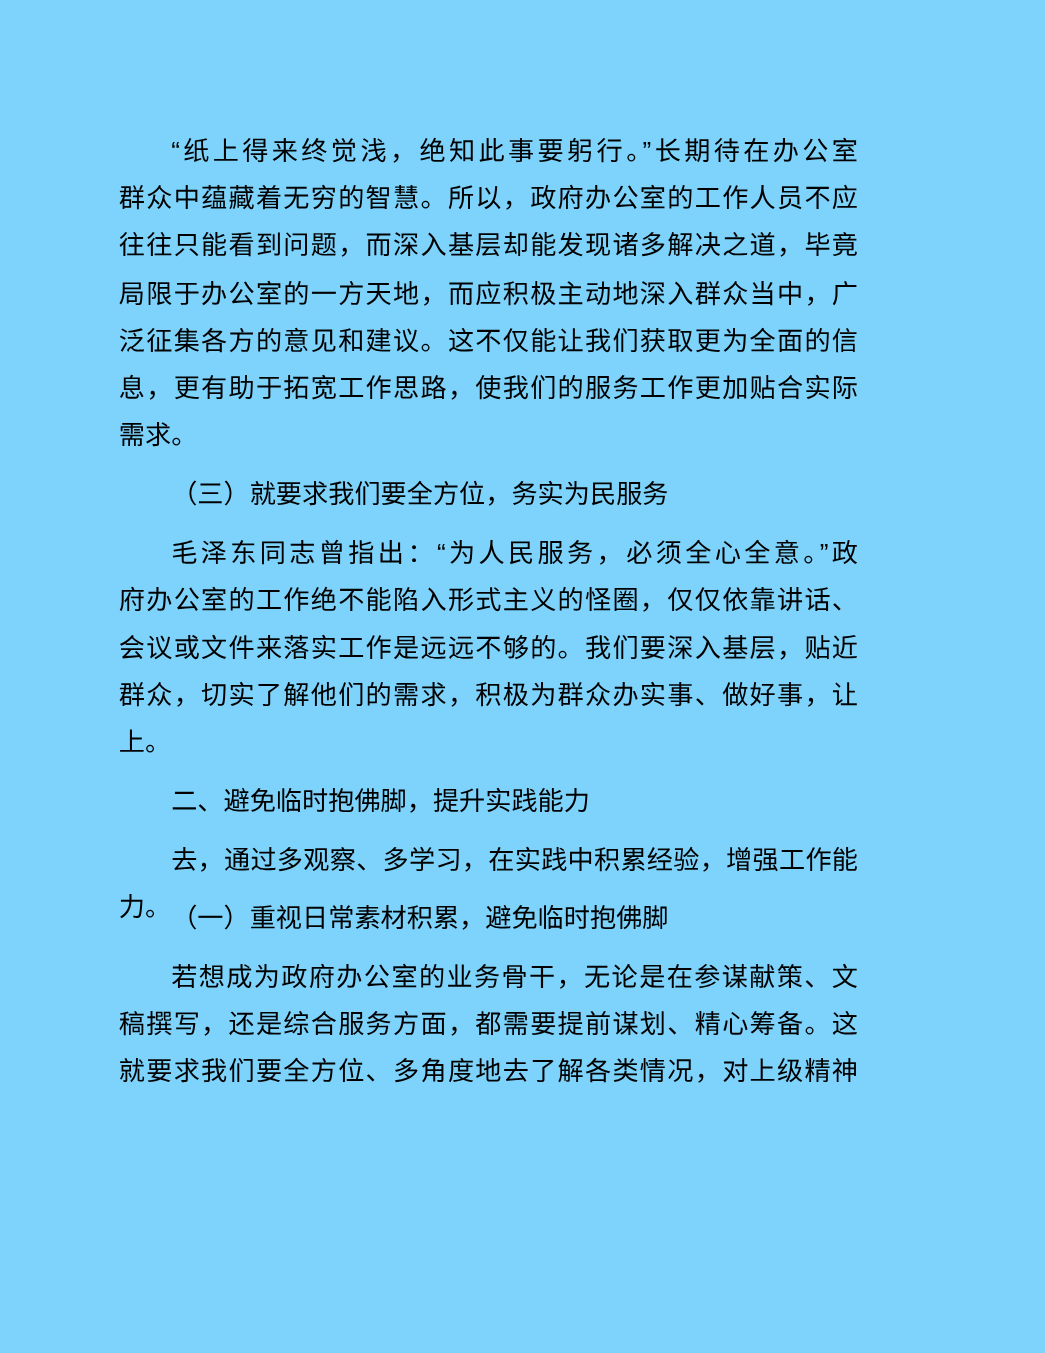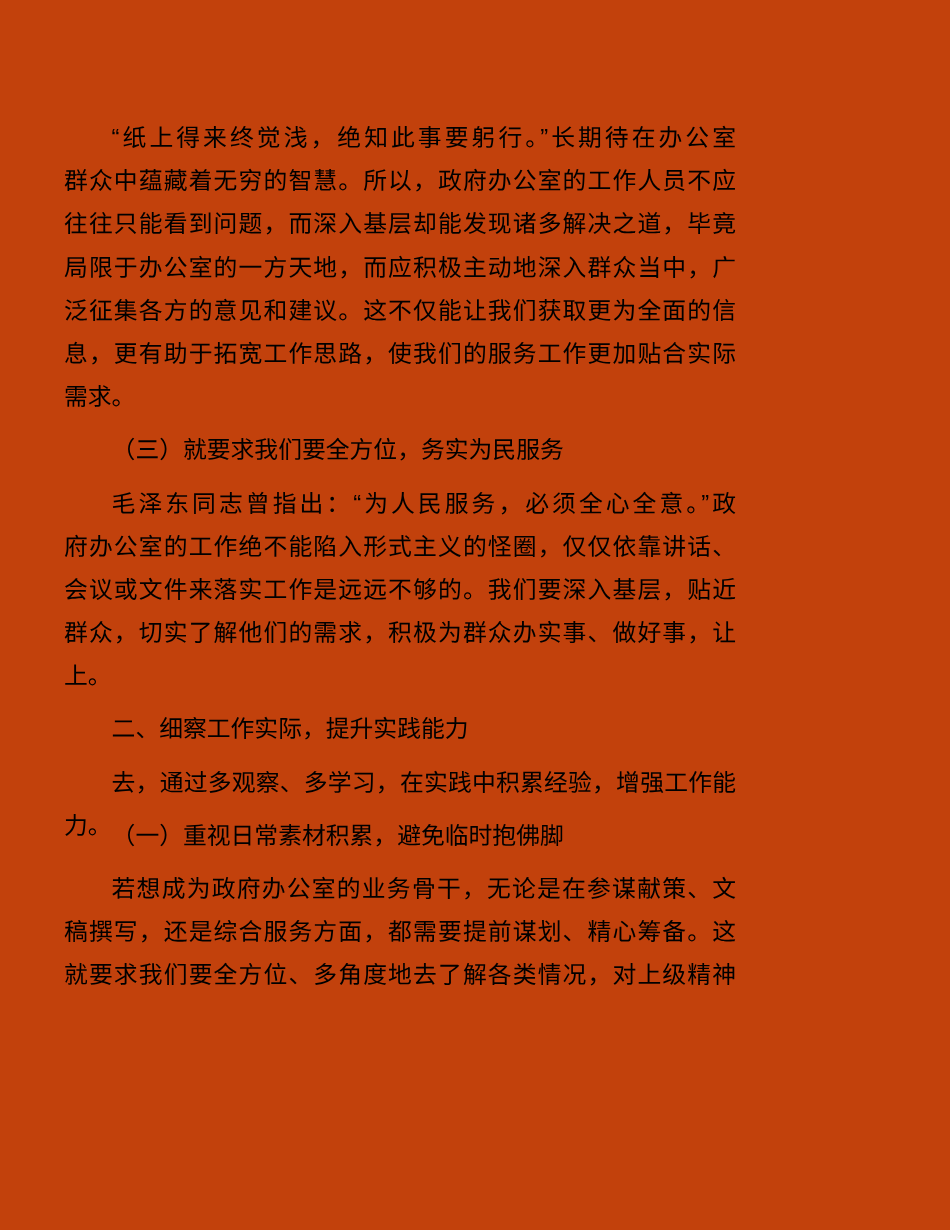--- a/index.html
+++ b/index.html
@@ -10,22 +10,22 @@
   body {
     width: 950px;
     height: 1230px;
     overflow: hidden;
     font-family: "Liberation Sans", sans-serif;
   }
   .page {
     box-sizing: border-box;
     width: 950px;
     height: 1230px;
-    background: #c2410c;
-    padding: 116px 138px 0 64px;
+    background: #7dd3fc;
+    padding: 116px 138px 0 108px;
     color: #000000;
   }
   .content {
     width: 672px;
   }
   .block {
     margin: 0 0 10px 0;
     font-size: 23.8px;
     font-weight: 400;
     color: #000000;
@@ -70,21 +70,21 @@
         <div class="line">（三）就要求我们要全方位，务实为民服务</div>
       </div>
       <div class="block">
         <div class="line">毛泽东同志曾指出：“为人民服务，必须全心全意。”政</div>
         <div class="line">府办公室的工作绝不能陷入形式主义的怪圈，仅仅依靠讲话、</div>
         <div class="line">会议或文件来落实工作是远远不够的。我们要深入基层，贴近</div>
         <div class="line">群众，切实了解他们的需求，积极为群众办实事、做好事，让</div>
         <div class="line">上。</div>
       </div>
       <div class="block">
-        <div class="line">二、细察工作实际，提升实践能力</div>
+        <div class="line">二、避免临时抱佛脚，提升实践能力</div>
       </div>
       <div class="block">
         <div class="line">去，通过多观察、多学习，在实践中积累经验，增强工作能力。</div>
       </div>
       <div class="block">
         <div class="line">（一）重视日常素材积累，避免临时抱佛脚</div>
       </div>
       <div class="block">
         <div class="line">若想成为政府办公室的业务骨干，无论是在参谋献策、文</div>
         <div class="line">稿撰写，还是综合服务方面，都需要提前谋划、精心筹备。这</div>

